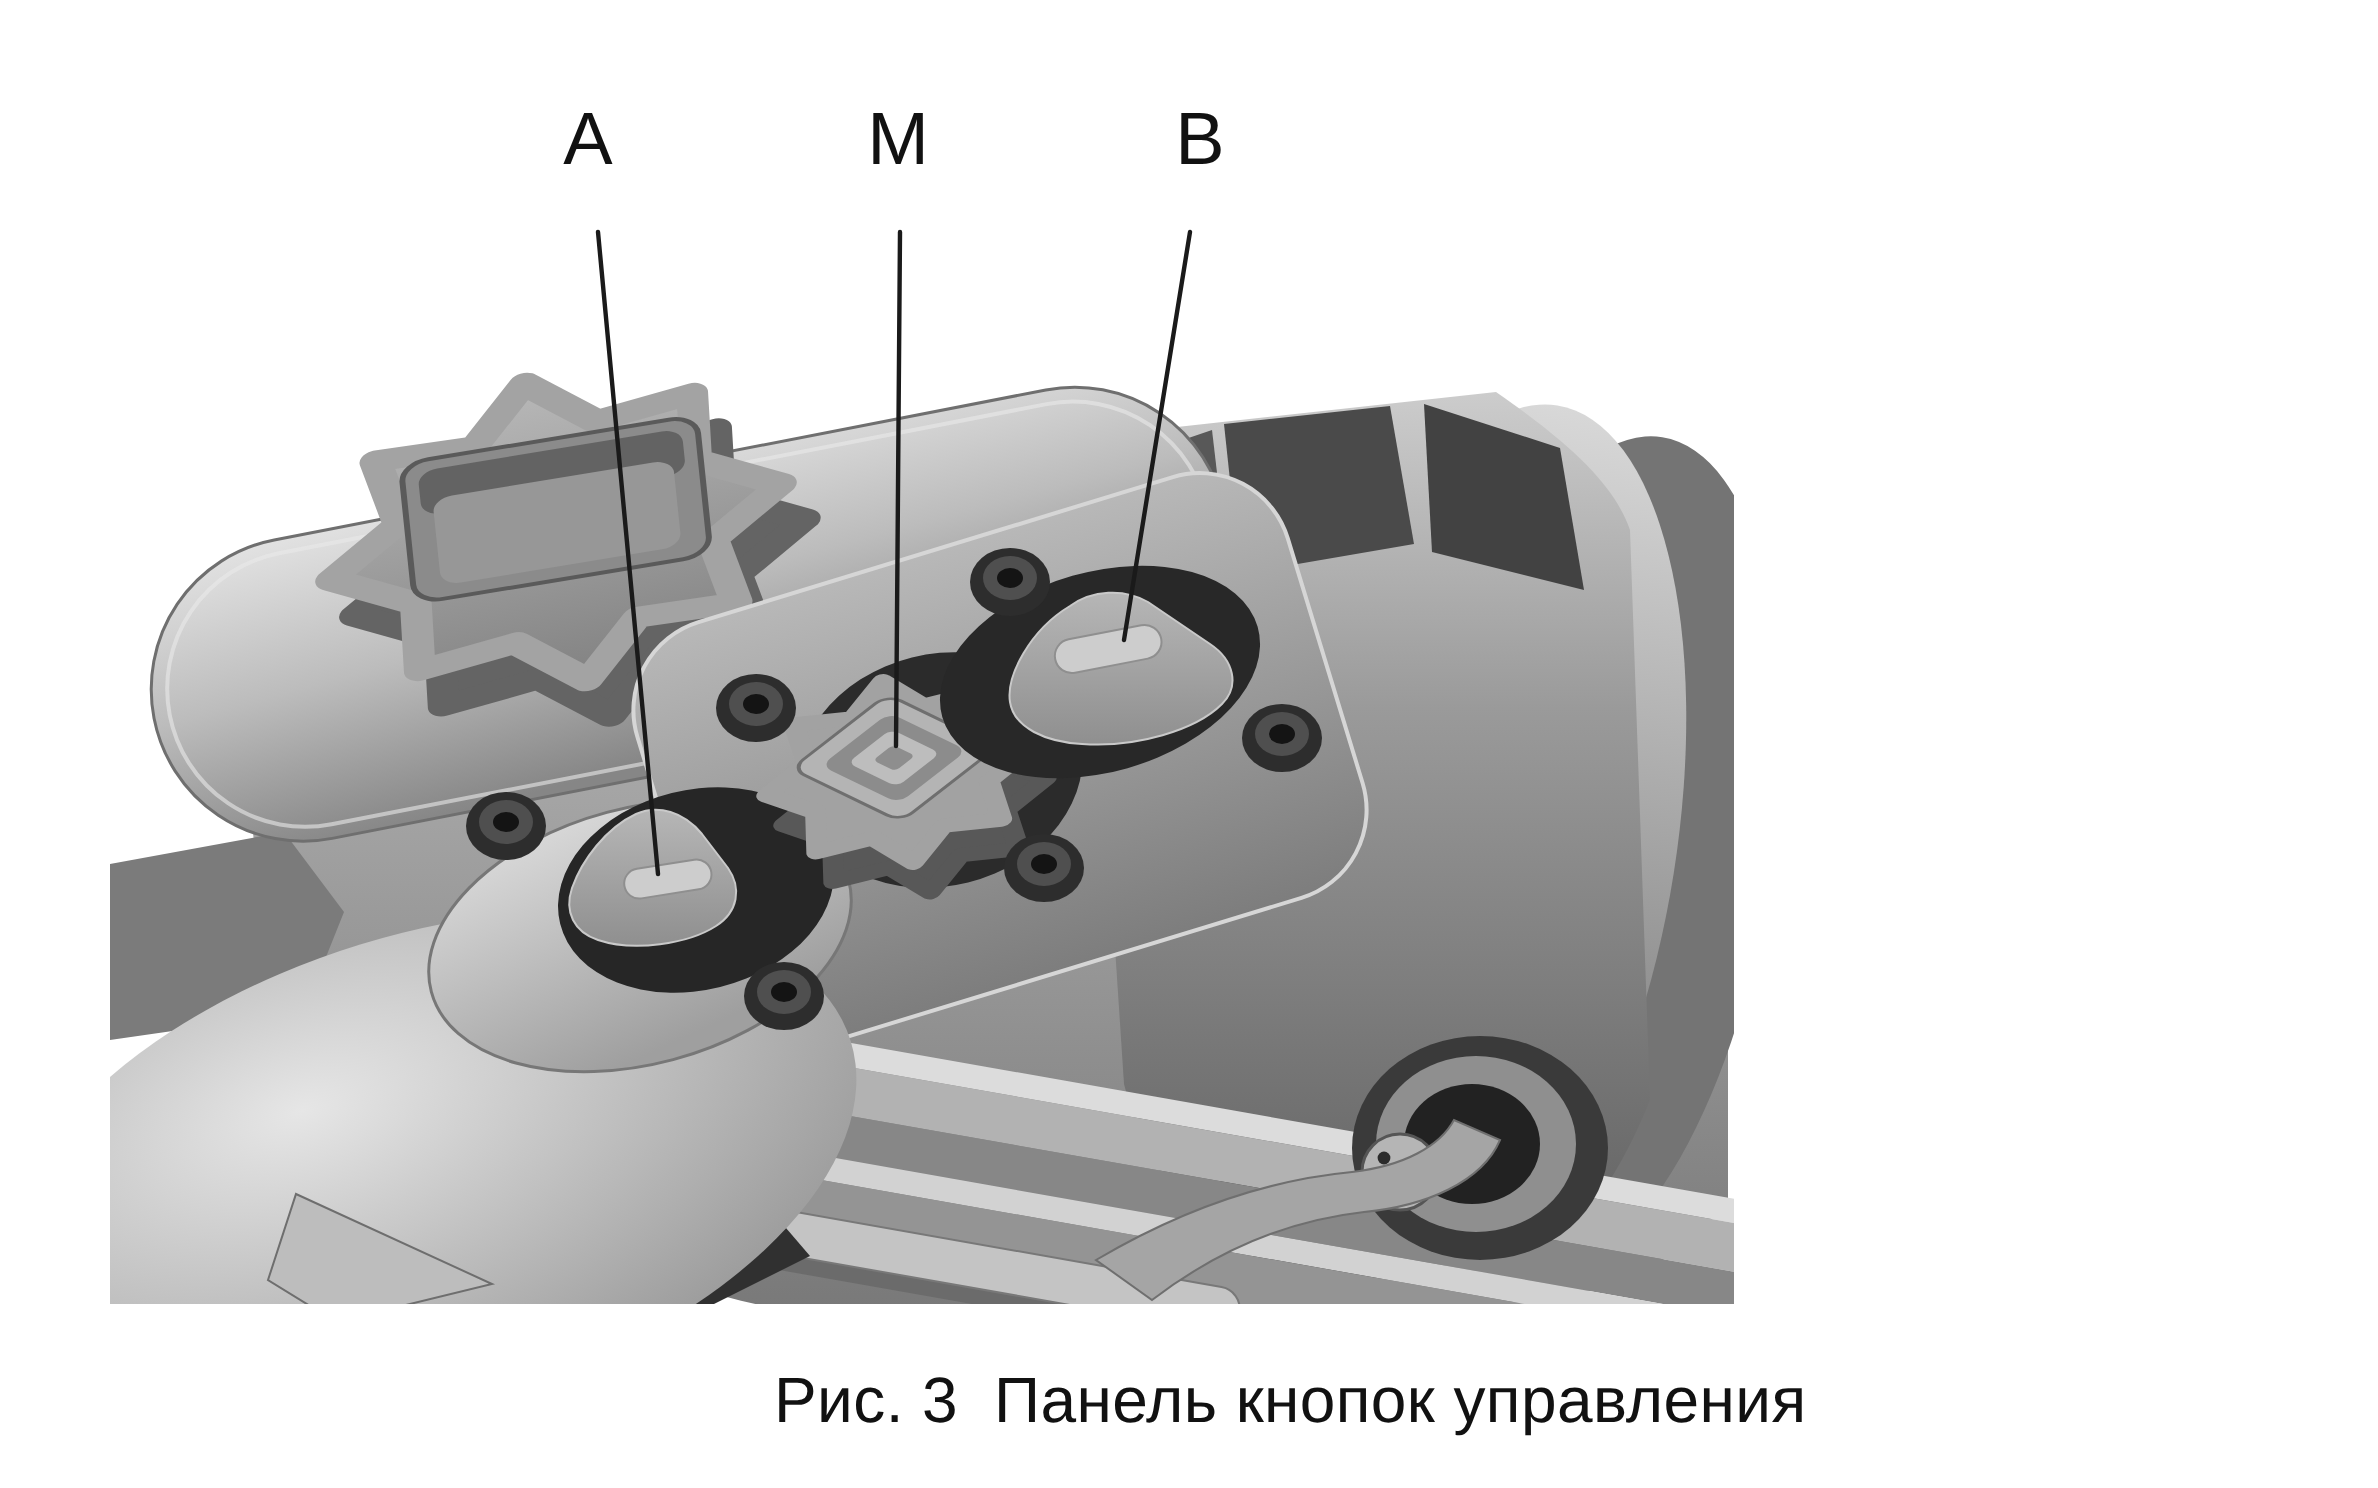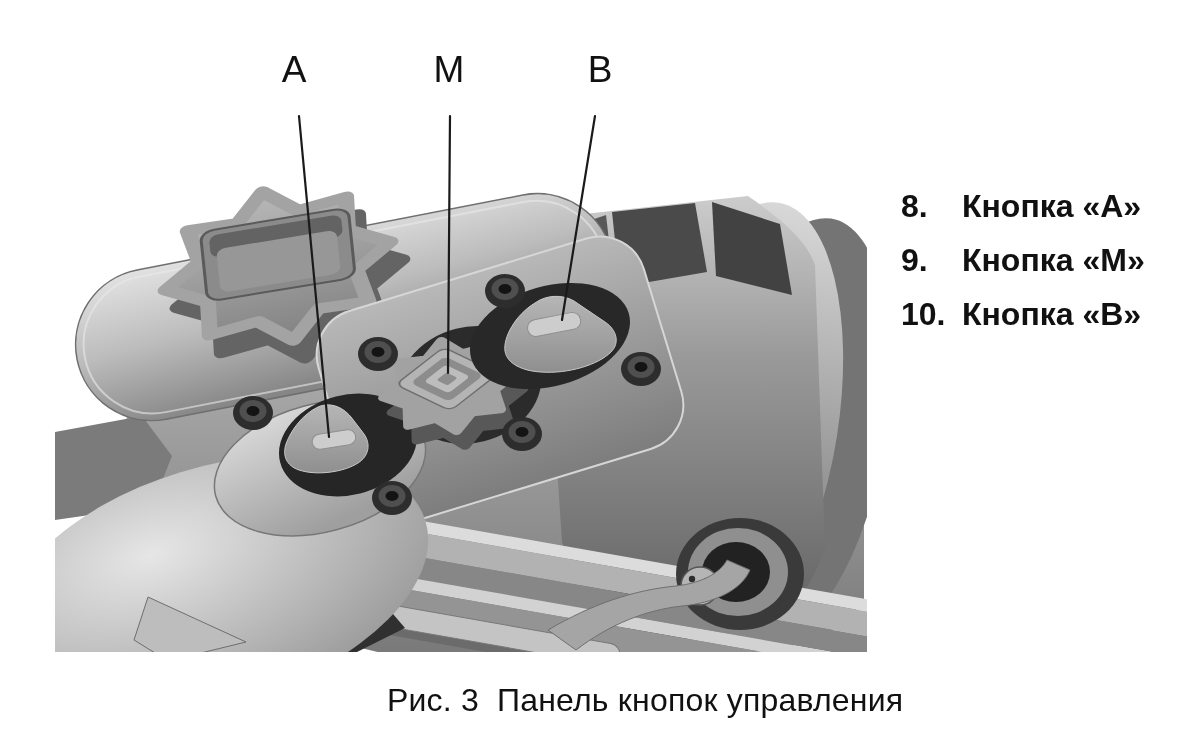--- a/index.html
+++ b/index.html
@@ -194,29 +194,18 @@
       <line x1="299" y1="116" x2="329" y2="437"></line>
       <line x1="450" y1="116" x2="448" y2="373"></line>
       <line x1="595" y1="116" x2="562" y2="320"></line>
     </g>
   </svg>
 
   <div class="callout-label callout-a">A</div>
   <div class="callout-label callout-m">M</div>
   <div class="callout-label callout-b">B</div>
 
-  <div class="legend">
-    <div class="legend-row">
-      <span class="legend-num">8.</span><span>Кнопка «А»</span>
-    </div>
-    <div class="legend-row">
-      <span class="legend-num">9.</span><span>Кнопка «М»</span>
-    </div>
-    <div class="legend-row">
-      <span class="legend-num">10.</span><span>Кнопка «В»</span>
-    </div>
-  </div>
 
   <div class="caption">
     <span class="cap-fig">Рис. 3</span><span class="cap-text">Панель кнопок управления</span>
   </div>
 
 </div>
 
 </body></html>

